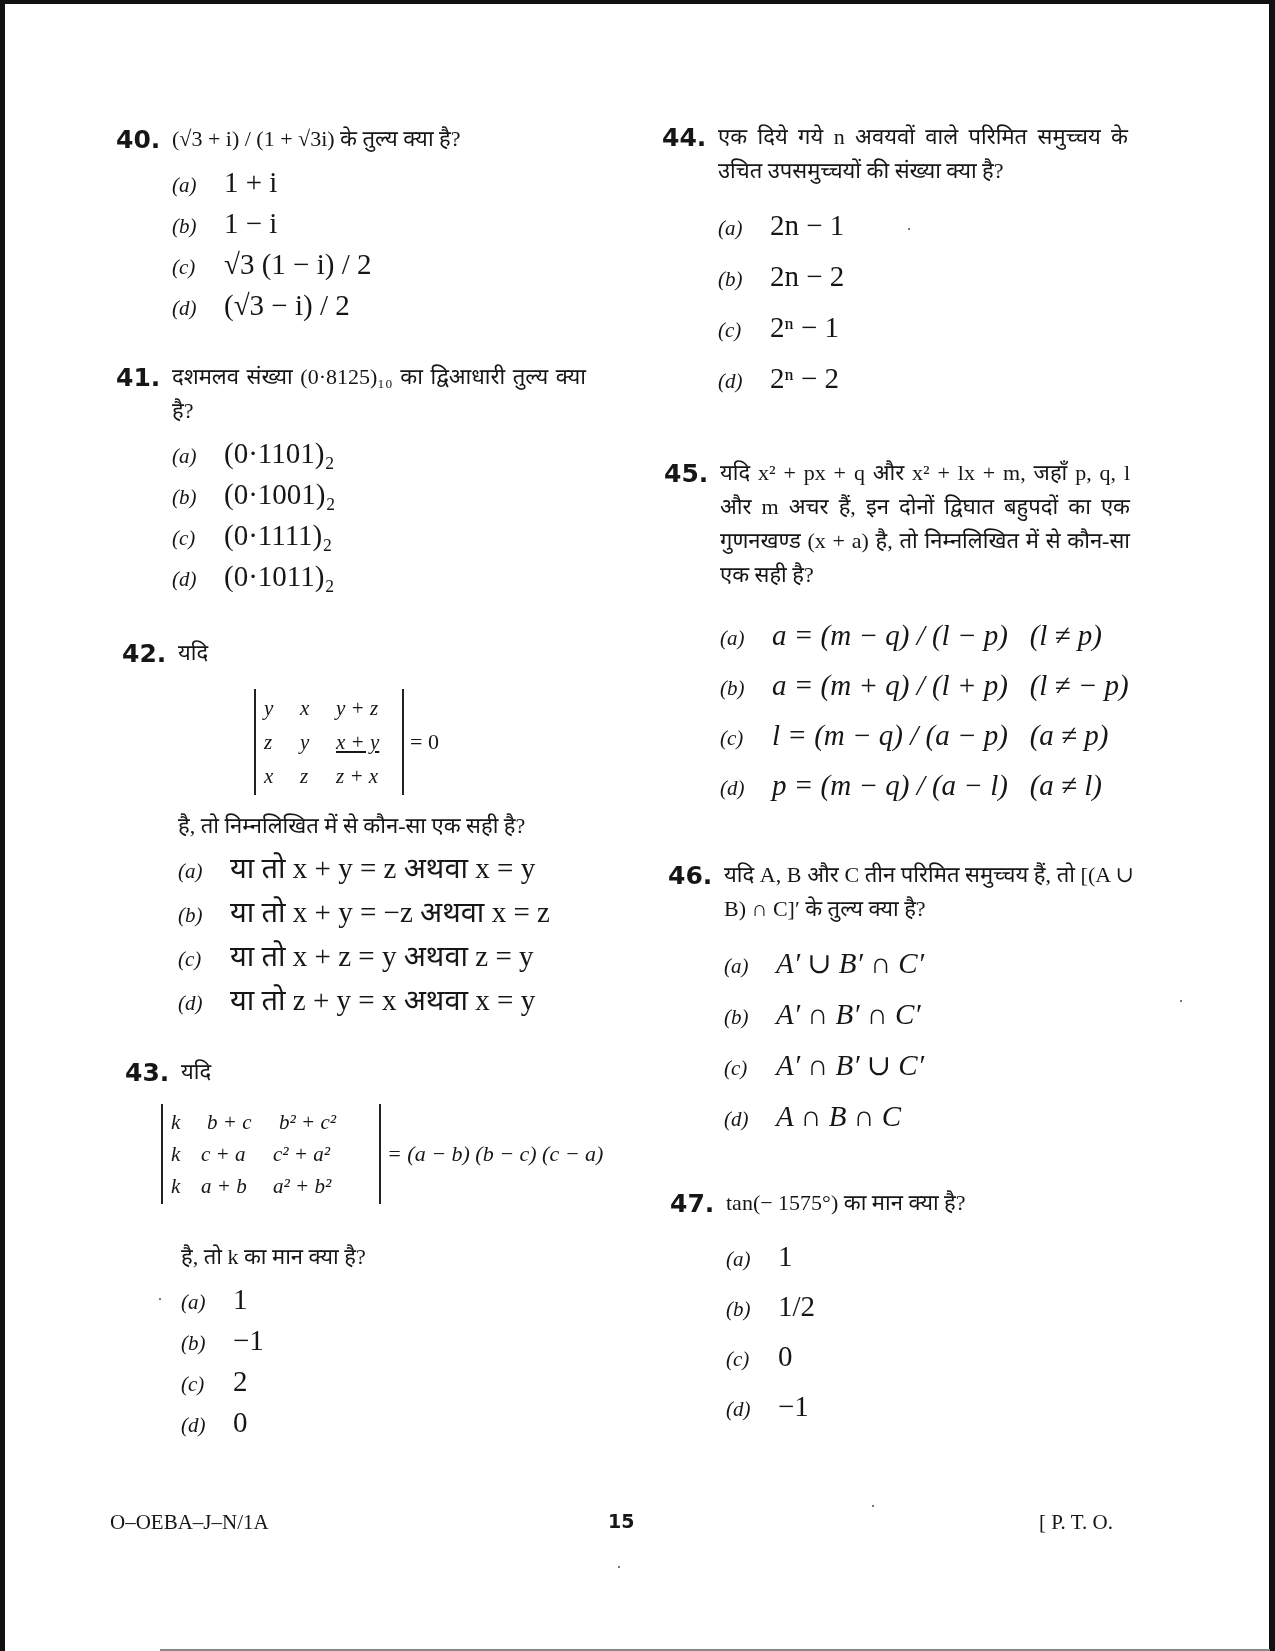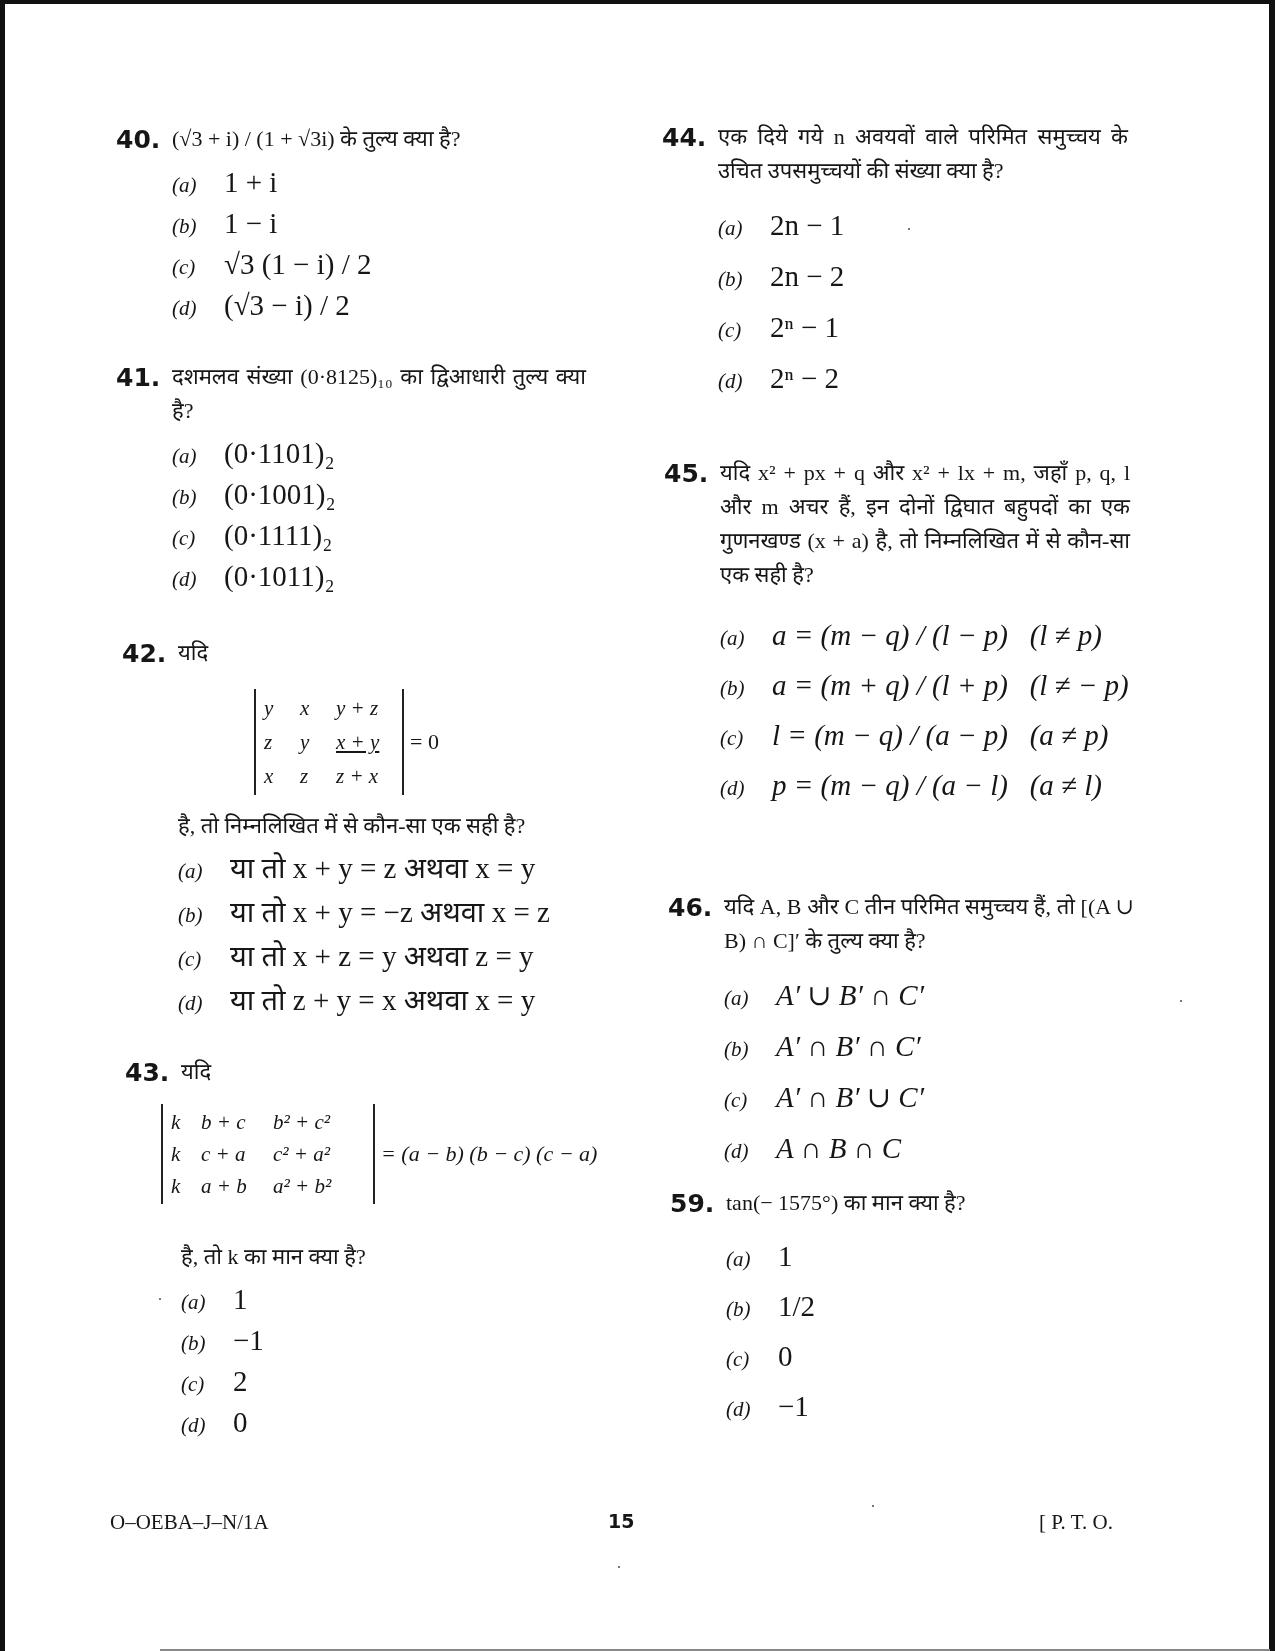--- a/index.html
+++ b/index.html
@@ -135,21 +135,21 @@
 
 <div class="q" style="left:125px; top:1055px; width:480px;">
   <div class="qhead">
     <span class="qnum">43.</span>
     <span class="qtext">यदि</span>
   </div>
   <div class="det" style="margin-left:36px; margin-top:14px;">
     <div class="det-body" style="padding-right:10px;">
       <div class="det-row" style="line-height:32px;">
           <span class="det-cell" style="width:30px;">k</span>
-          <span class="det-cell" style="width:72px;">b + c</span>
+          <span class="det-cell" style="width:72px;margin-left:6px;">b + c</span>
           <span class="det-cell" style="width:90px;">b² + c²</span>
         </div>
       <div class="det-row" style="line-height:32px;">
           <span class="det-cell" style="width:30px;">k</span>
           <span class="det-cell" style="width:72px;">c + a</span>
           <span class="det-cell" style="width:90px;">c² + a²</span>
         </div>
       <div class="det-row" style="line-height:32px;">
           <span class="det-cell" style="width:30px;">k</span>
           <span class="det-cell" style="width:72px;">a + b</span>
@@ -222,21 +222,21 @@
         <span class="olabel">(c)</span>
         <span class="oval m" style="white-space:pre;">l = (m − q) / (a − p)   (a ≠ p)</span>
       </div>
     <div class="opt" style="height:50px;">
         <span class="olabel">(d)</span>
         <span class="oval m" style="white-space:pre;">p = (m − q) / (a − l)   (a ≠ l)</span>
       </div>
   </div>
 </div>
 
-<div class="q" style="left:668px; top:858px; width:466px;margin-top:32px;">
+<div class="q" style="left:668px; top:858px; width:466px;">
   <div class="qhead">
     <span class="qnum">46.</span>
     <span class="qtext">यदि A, B और C तीन परिमित समुच्चय हैं, तो [(A ∪ B) ∩ C]′ के तुल्य क्या है?</span>
   </div>
   <div class="opts" style="margin-top:20px;">
     <div class="opt" style="height:51px;">
         <span class="olabel">(a)</span>
         <span class="oval m">A′ ∪ B′ ∩ C′</span>
       </div>
     <div class="opt" style="height:51px;">
@@ -249,21 +249,21 @@
       </div>
     <div class="opt" style="height:51px;">
         <span class="olabel">(d)</span>
         <span class="oval m">A ∩ B ∩ C</span>
       </div>
   </div>
 </div>
 
 <div class="q" style="left:670px; top:1186px; width:466px;">
   <div class="qhead">
-    <span class="qnum">59.</span>
+    <span class="qnum">47.</span>
     <span class="qtext">tan(− 1575°) का मान क्या है?</span>
   </div>
   <div class="opts" style="margin-top:18px;">
     <div class="opt" style="height:50px;">
         <span class="olabel">(a)</span>
         <span class="oval">1</span>
       </div>
     <div class="opt" style="height:50px;">
         <span class="olabel">(b)</span>
         <span class="oval">1/2</span>

